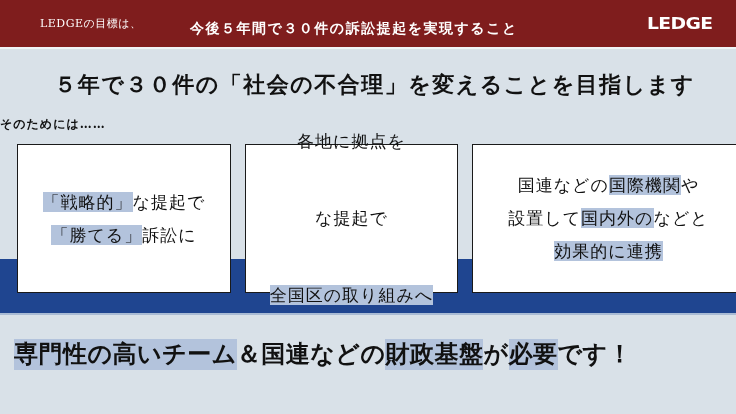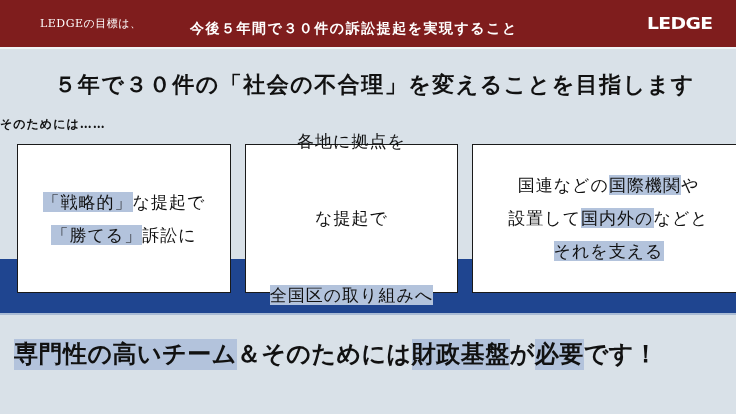--- a/index.html
+++ b/index.html
@@ -87,16 +87,16 @@
     <div class="line"><span class="hl">「勝てる」</span><span>訴訟に</span></div>
   </div>
 <div class="card card2">
     <div class="line"><span>各地に拠点を</span></div>
     <div class="line"><span>な提起で</span></div>
     <div class="line"><span class="hl">全国区の取り組みへ</span></div>
   </div>
 <div class="card card3">
     <div class="line"><span>国連などの</span><span class="hl">国際機関</span><span>や</span></div>
     <div class="line"><span>設置して</span><span class="hl">国内外の</span><span>などと</span></div>
-    <div class="line"><span class="hl">それを支える</span></div>
+    <div class="line"><span class="hl">効果的に連携</span></div>
   </div>
 
-<div class="footer"><span class="hl">専門性の高いチーム</span><span>＆そのためには</span><span class="hl">財政基盤</span><span>が</span><span class="hl">必要</span><span>です！</span></div>
+<div class="footer"><span class="hl">専門性の高いチーム</span><span>＆国連などの</span><span class="hl">財政基盤</span><span>が</span><span class="hl">必要</span><span>です！</span></div>
 
 </body></html>

